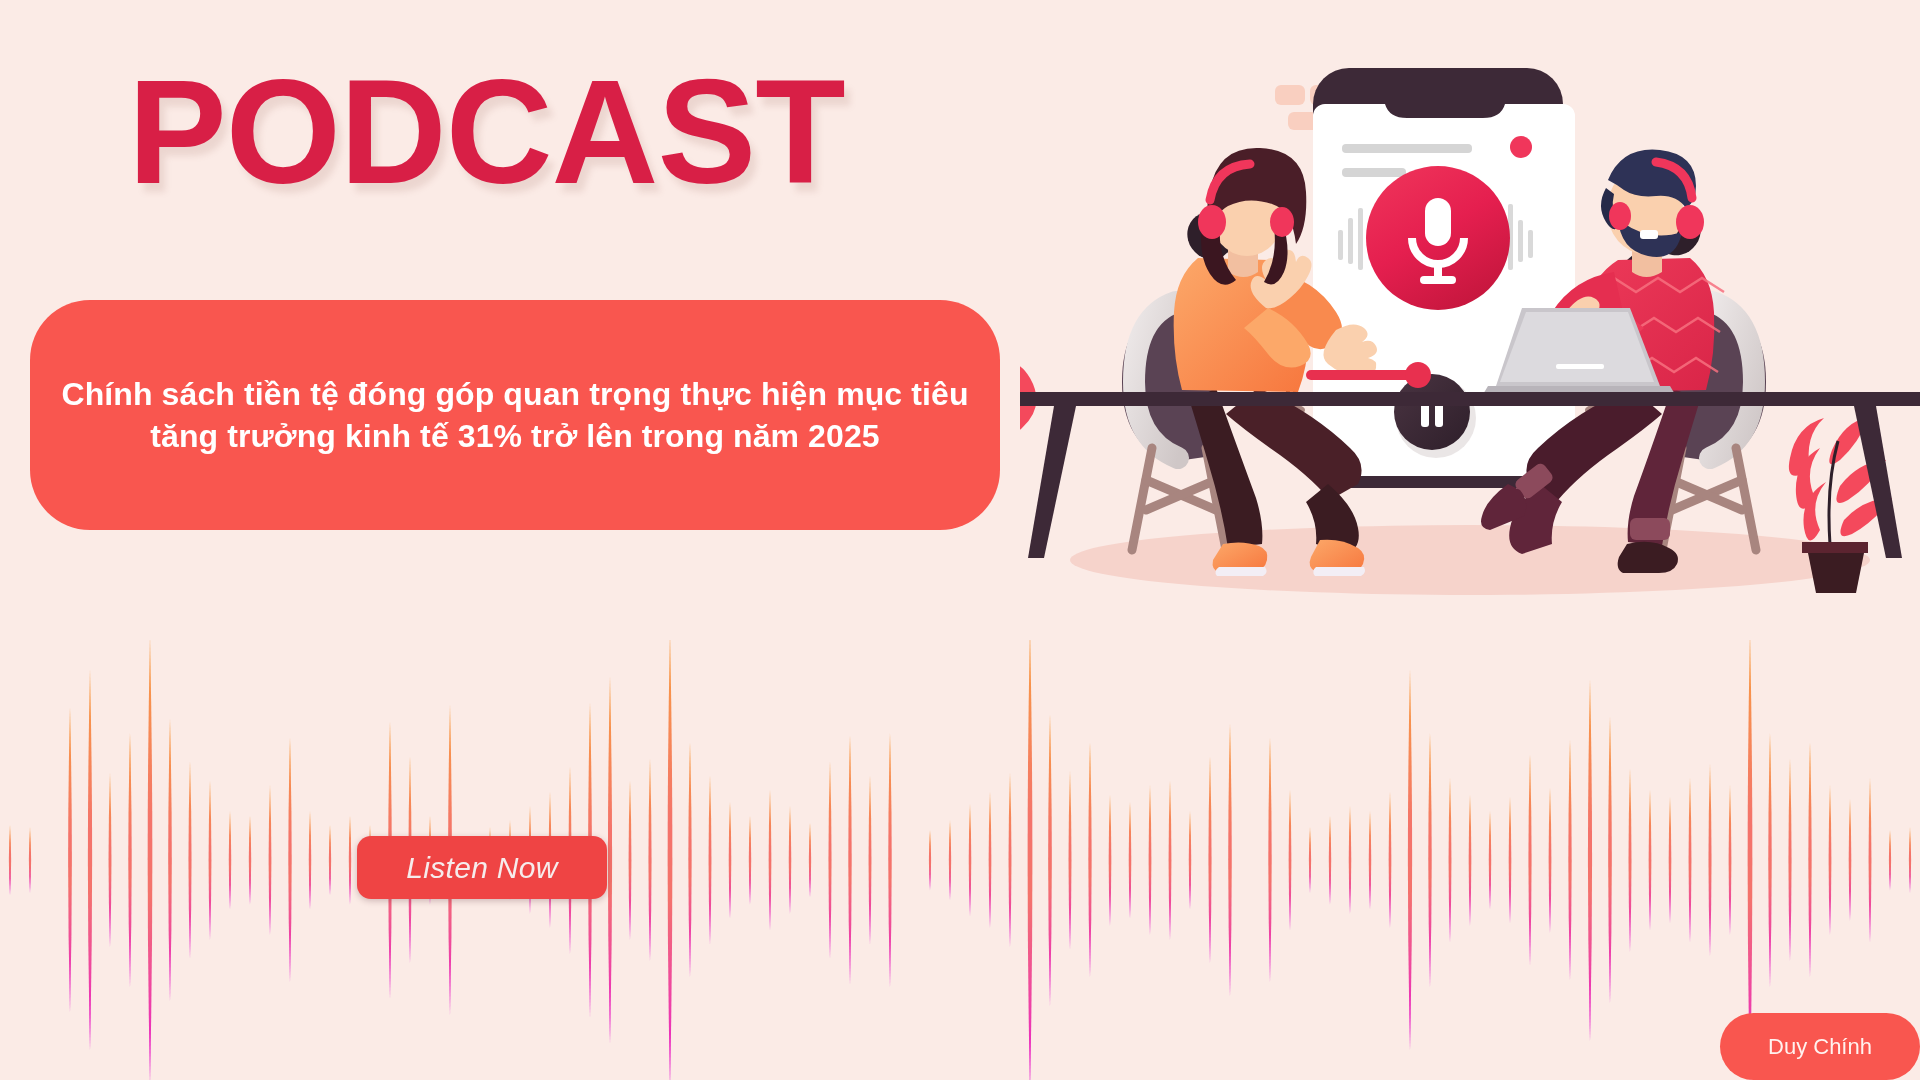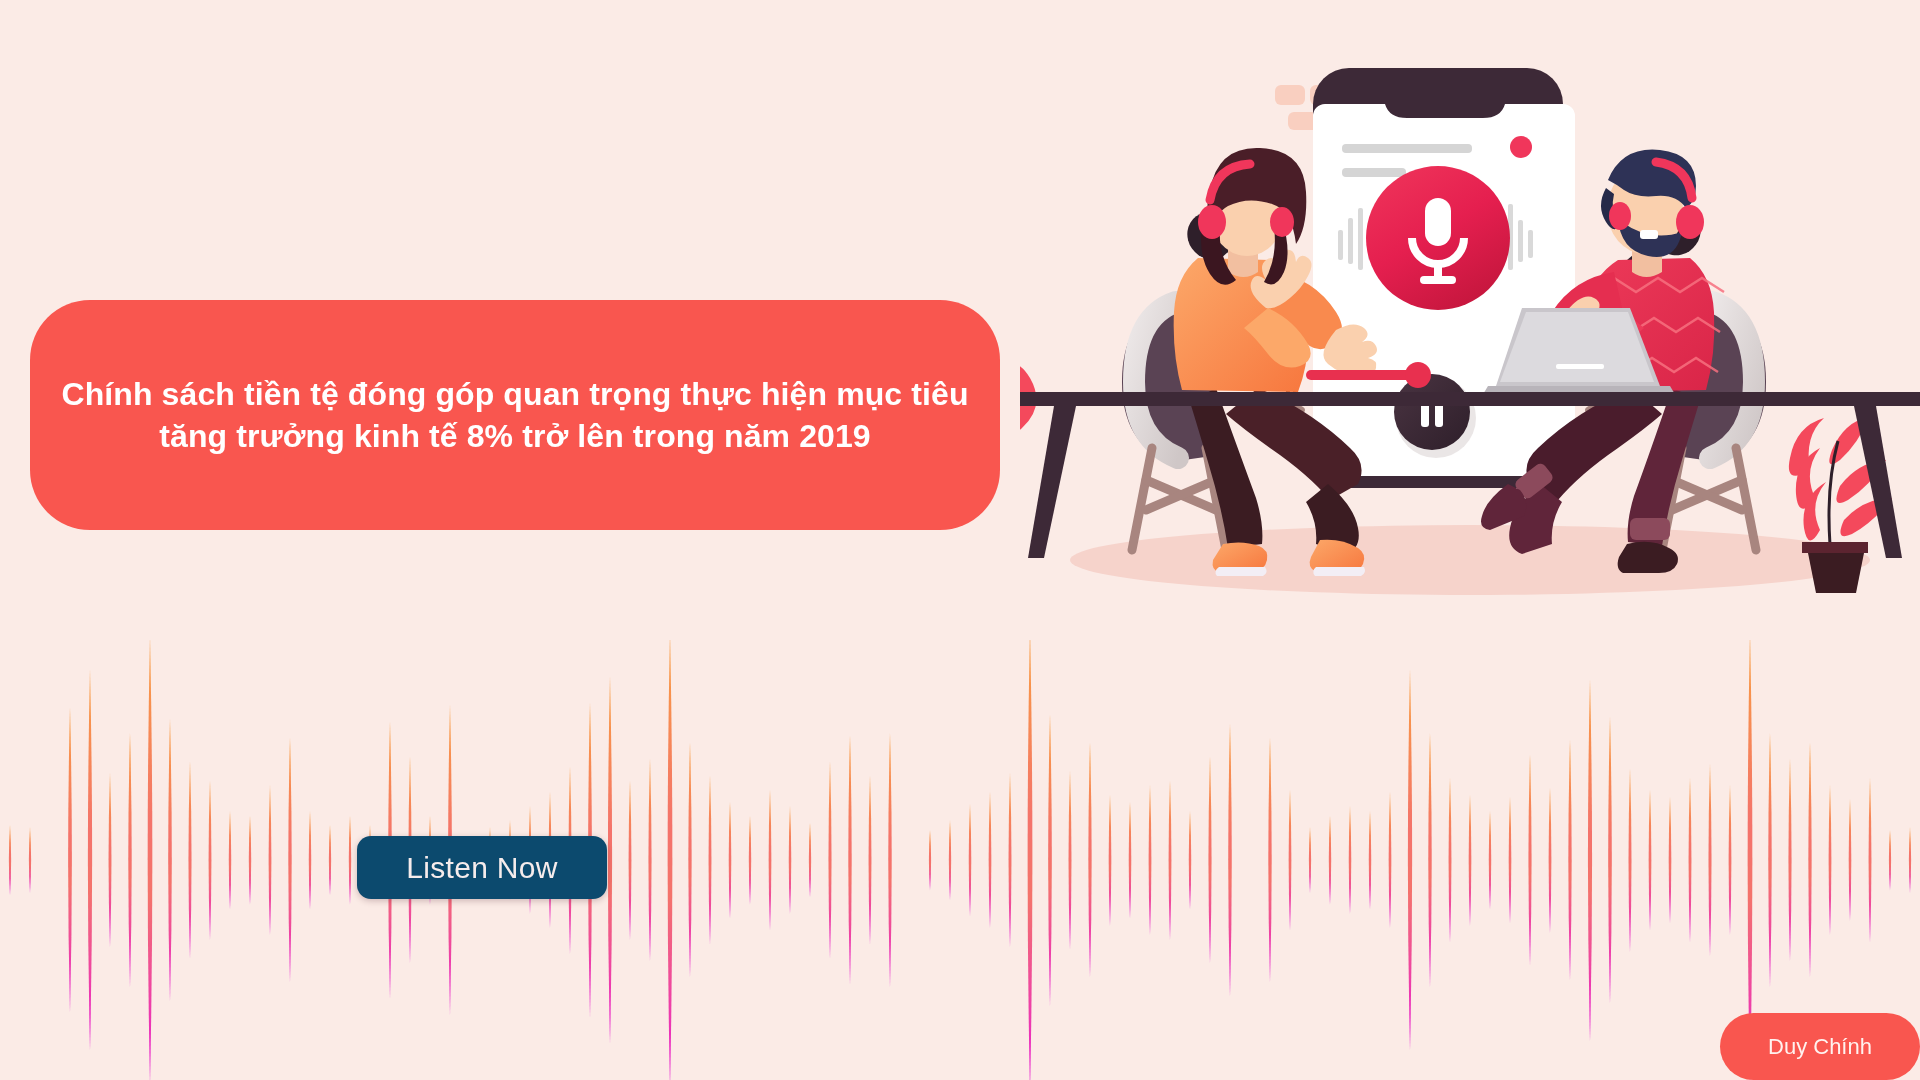--- a/index.html
+++ b/index.html
@@ -40,26 +40,27 @@
   
   #wave {
     position:absolute; left:0; top:640px;
     width:1920px; height:440px;
   }
 
   
   #listen-now {
     position:absolute; left:357px; top:836px;
     width:250px; height:63px;
-    background:#0c4a6e; border-radius:14px;
+    background:#ef4444; border-radius:14px;
     color:#F6ECEC; font-size:30px; font-weight:400;
     display:flex; align-items:center; justify-content:center;
     letter-spacing:.3px; cursor:pointer; border:none;
     font-family:"Liberation Sans", sans-serif;
     box-shadow:0 2px 6px rgba(80,30,45,.25);
+    font-style:italic;
   }
 
   
   #author-badge {
     position:absolute; left:1720px; top:1013px;
     width:200px; height:67px;
     background:#F9564F; border-radius:34px;
     color:#FFF2EF; font-size:22px;
     display:flex; align-items:center; justify-content:center;
     font-family:"Liberation Sans", sans-serif;
@@ -69,24 +70,25 @@
   #illustration {
     position:absolute; left:1020px; top:40px;
     width:900px; height:620px;
   }
 </style>
 </head>
 <body>
 
 <div id="stage">
 
+  <div id="title">PODCAST</div>
 
   <div id="banner">
     <div class="banner-line">Chính sách tiền tệ đóng góp quan trọng thực hiện mục tiêu</div>
-    <div class="banner-line">tăng trưởng kinh tế 8% trở lên trong năm 2019</div>
+    <div class="banner-line">tăng trưởng kinh tế 31% trở lên trong năm 2025</div>
   </div>
 
   <div id="illustration">
     <svg width="900" height="620" viewBox="0 0 900 620" xmlns="http://www.w3.org/2000/svg">
       <defs>
         <linearGradient id="gShirtW" x1="0" y1="0" x2="1" y2="1">
           <stop offset="0%" stop-color="#FCA869"></stop>
             <stop offset="100%" stop-color="#F7773E"></stop>
         </linearGradient>
         <linearGradient id="gShirtM" x1="0" y1="0" x2="1" y2="1">

